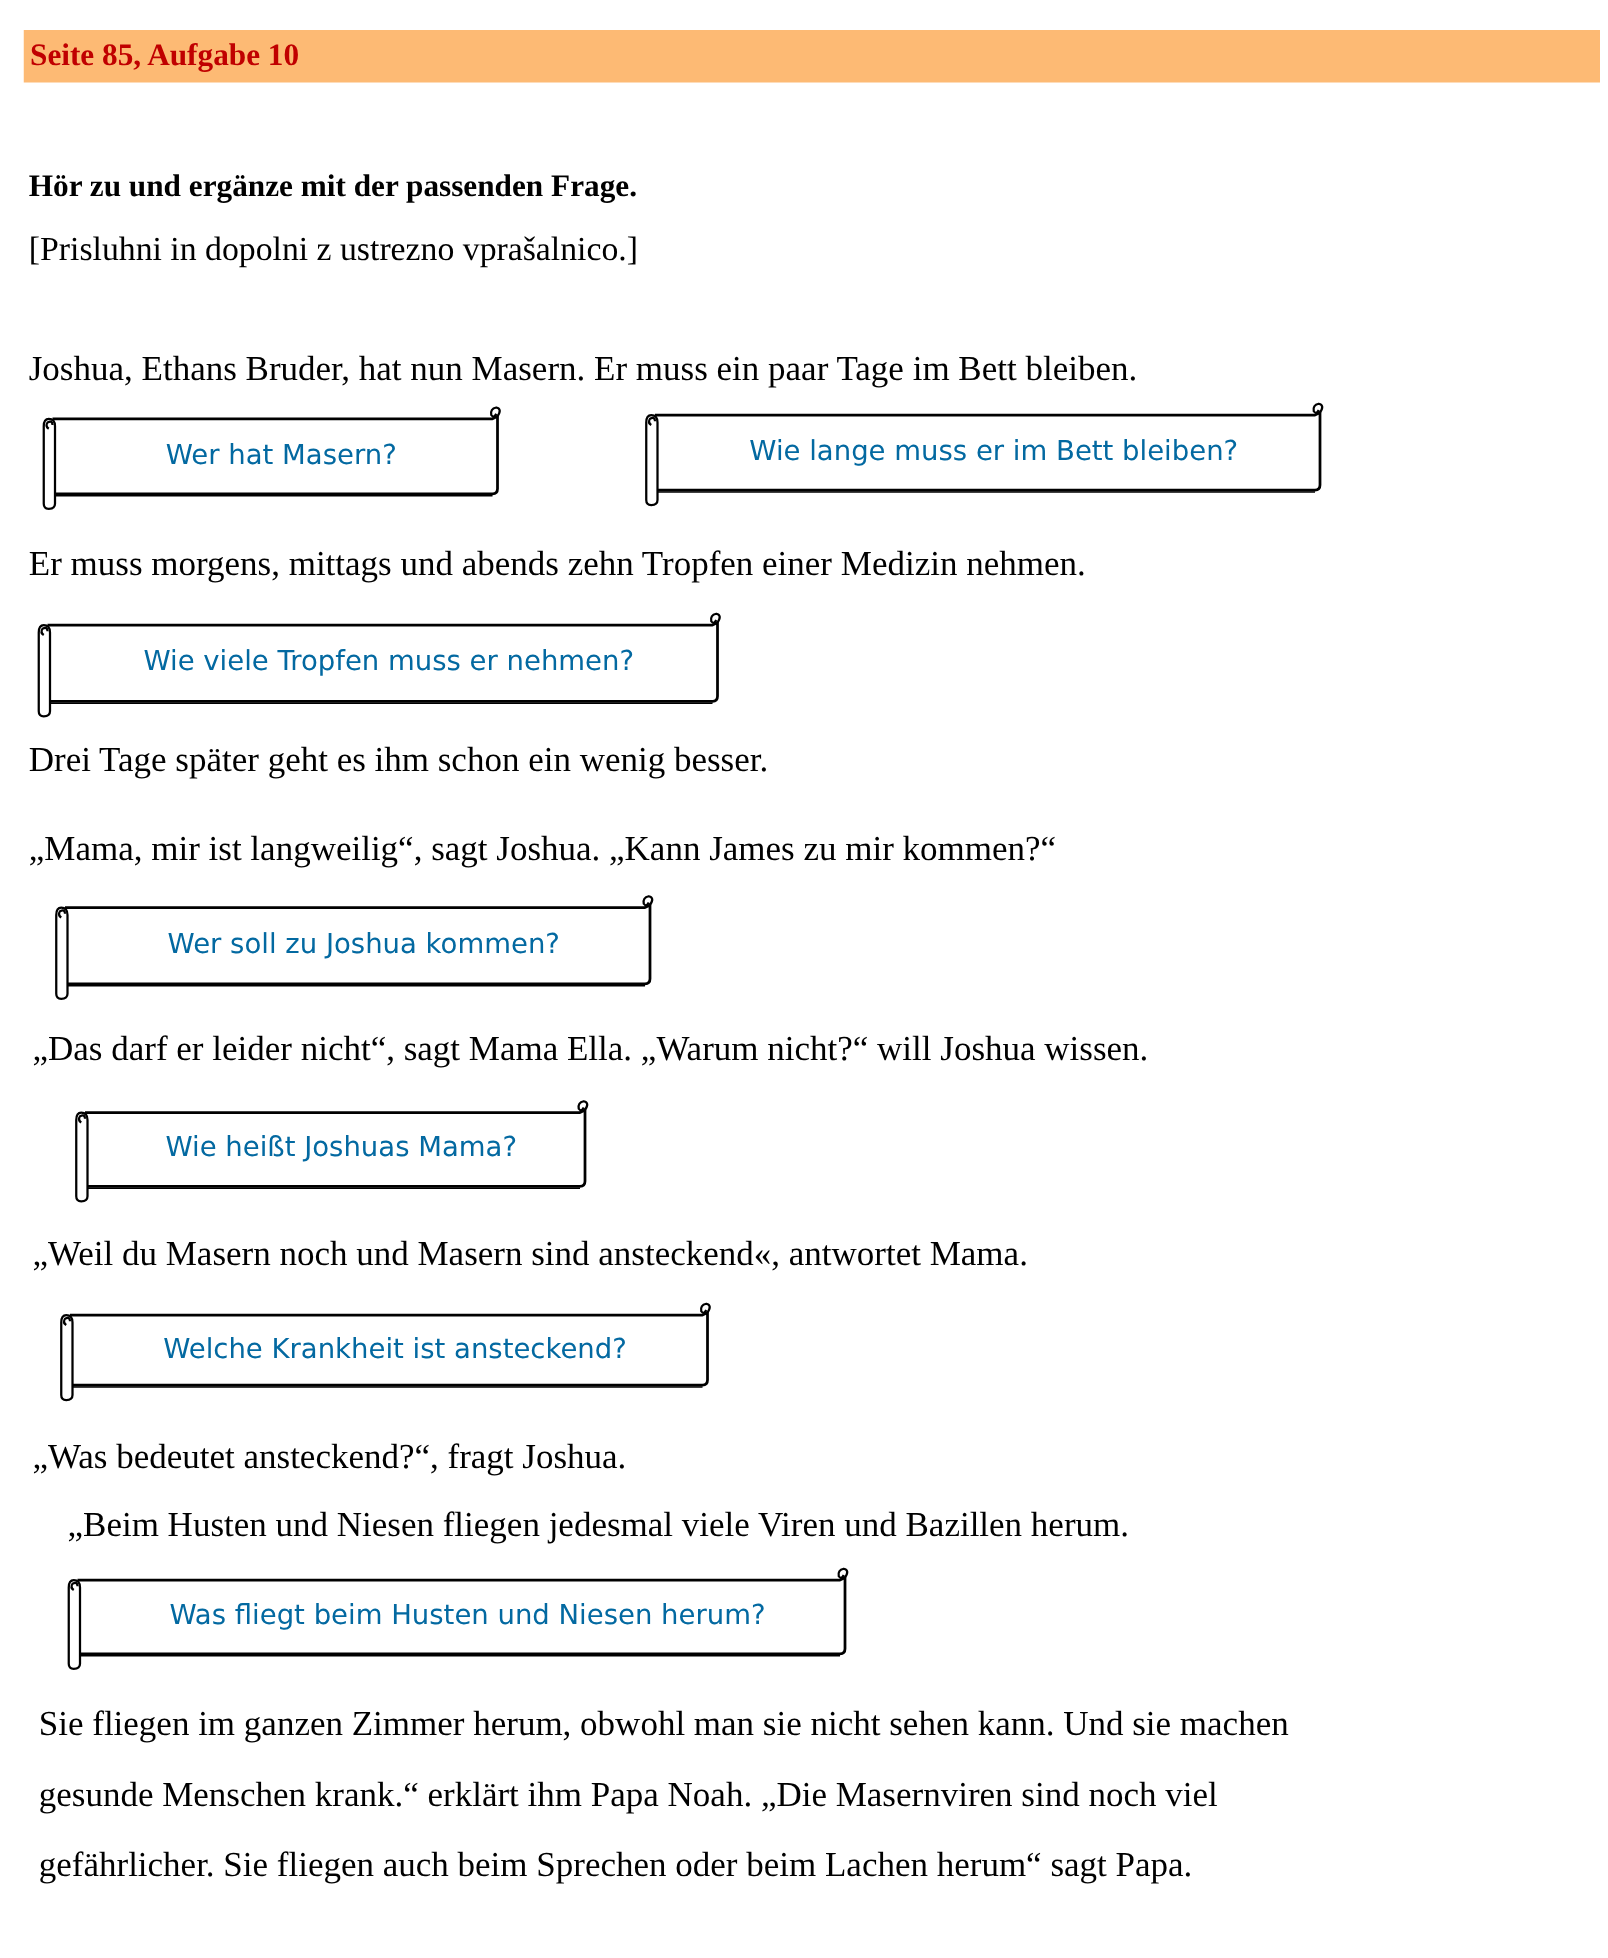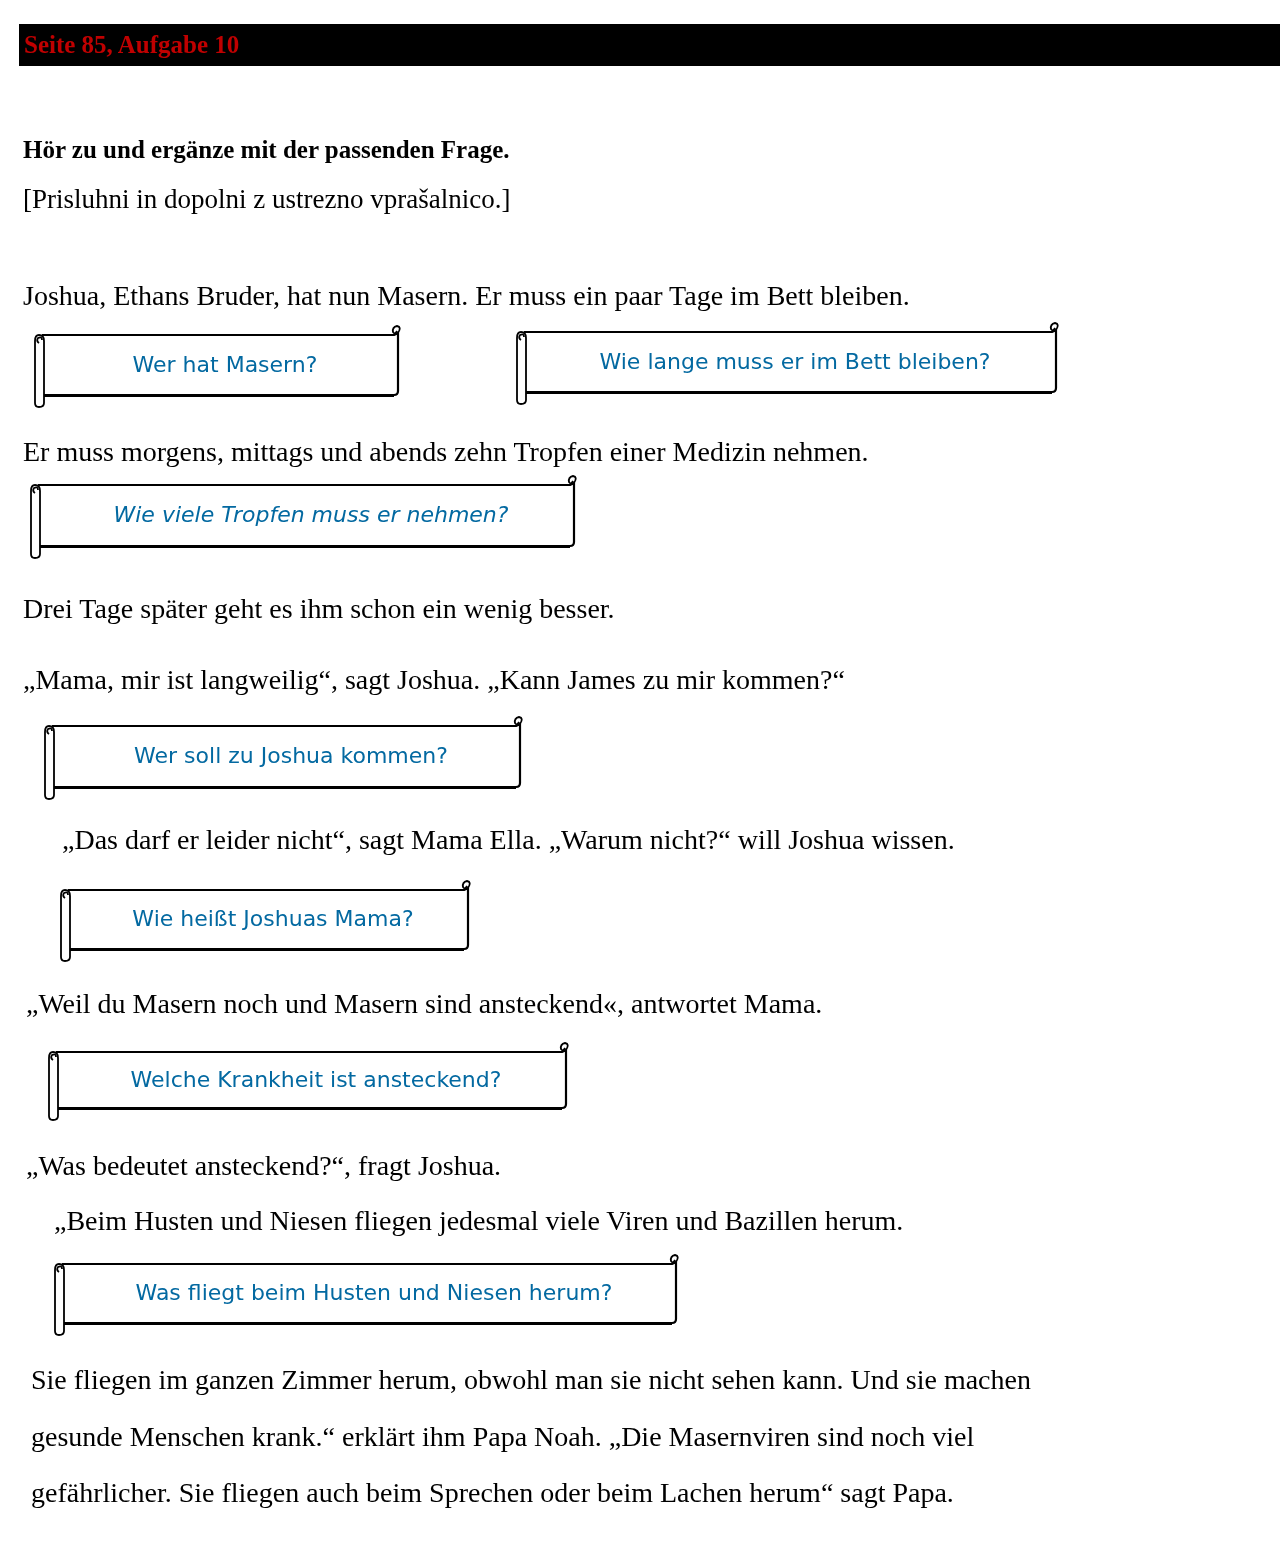--- a/index.html
+++ b/index.html
@@ -2,21 +2,21 @@
 <html><head>
   <meta charset="utf-8">
   <style>
     html, body { margin: 0; padding: 0; background: #ffffff; }
     body {
       width: 1286px; height: 1566px; position: relative; overflow: hidden;
       font-family: "Liberation Serif", serif; color: #000;
     }
     .header-bar {
       position: absolute; left: 19px; top: 24px; width: 1261px; height: 42px;
-      background: #000000;
+      background: #fdba74;
     }
     .header-title {
       position: absolute; left: 5px; top: 7px;
       font-family: "Liberation Serif", serif; font-weight: bold;
       font-size: 25px; color: #c00000; white-space: nowrap;
     }
     .txt {
       position: absolute; white-space: nowrap;
       font-family: "Liberation Serif", serif; font-size: 28px; line-height: 32px;
     }
@@ -59,21 +59,21 @@
       <path d="M 3 16 Q 3 10 7 10 Q 12 10 12 16 L 12 78 Q 12 82 7 82 Q 3 82 3 78 Z" fill="#ffffff" stroke="#000" stroke-width="1.8" stroke-linejoin="round"></path>
       <path d="M 7 18 Q 4 16 6 13 Q 10 11 10 15" fill="none" stroke="#000" stroke-width="1.8" stroke-linejoin="round"></path>
       <path d="M 542 8 Q 546 2 541 1 Q 536 2 537 7 Q 539 10 541 6" fill="none" stroke="#000" stroke-width="1.8" stroke-linejoin="round"></path>
       <line x1="12" y1="71.5" x2="538" y2="71.5" stroke="#000" stroke-width="1.2"></line>
     </svg>
   <div class="scroll-label">Wie lange muss er im Bett bleiben?</div>
 </div>
 
 <div class="txt" style="left:23px; top:436px;">Er muss morgens, mittags und abends zehn Tropfen einer Medizin nehmen.</div>
 
-<div class="scroll" style="left:28px; top:475px; width:550px; height:83px;font-style:italic;">
+<div class="scroll" style="left:28px; top:490px; width:550px; height:83px;">
   <svg class="scroll-svg" width="550" height="83" viewBox="0 0 550 83">
       <path d="M 10 10 L 542 10 L 546 8 L 546 67 Q 546 71 542 71 L 10 71" fill="none" stroke="#000" stroke-width="2.2" stroke-linejoin="round"></path>
       <path d="M 3 16 Q 3 10 7 10 Q 12 10 12 16 L 12 79 Q 12 83 7 83 Q 3 83 3 79 Z" fill="#ffffff" stroke="#000" stroke-width="1.8" stroke-linejoin="round"></path>
       <path d="M 7 18 Q 4 16 6 13 Q 10 11 10 15" fill="none" stroke="#000" stroke-width="1.8" stroke-linejoin="round"></path>
       <path d="M 546 8 Q 550 2 545 1 Q 540 2 541 7 Q 543 10 545 6" fill="none" stroke="#000" stroke-width="1.8" stroke-linejoin="round"></path>
       <line x1="12" y1="72.5" x2="542" y2="72.5" stroke="#000" stroke-width="1.2"></line>
     </svg>
   <div class="scroll-label">Wie viele Tropfen muss er nehmen?</div>
 </div>
 
@@ -85,21 +85,21 @@
   <svg class="scroll-svg" width="482" height="83" viewBox="0 0 482 83">
       <path d="M 10 10 L 474 10 L 478 8 L 478 67 Q 478 71 474 71 L 10 71" fill="none" stroke="#000" stroke-width="2.2" stroke-linejoin="round"></path>
       <path d="M 3 16 Q 3 10 7 10 Q 12 10 12 16 L 12 79 Q 12 83 7 83 Q 3 83 3 79 Z" fill="#ffffff" stroke="#000" stroke-width="1.8" stroke-linejoin="round"></path>
       <path d="M 7 18 Q 4 16 6 13 Q 10 11 10 15" fill="none" stroke="#000" stroke-width="1.8" stroke-linejoin="round"></path>
       <path d="M 478 8 Q 482 2 477 1 Q 472 2 473 7 Q 475 10 477 6" fill="none" stroke="#000" stroke-width="1.8" stroke-linejoin="round"></path>
       <line x1="12" y1="72.5" x2="474" y2="72.5" stroke="#000" stroke-width="1.2"></line>
     </svg>
   <div class="scroll-label">Wer soll zu Joshua kommen?</div>
 </div>
 
-<div class="txt" style="left:26px; top:824px;margin-left:36px;">„Das darf er leider nicht“, sagt Mama Ella. „Warum nicht?“ will Joshua   wissen.</div>
+<div class="txt" style="left:26px; top:824px;">„Das darf er leider nicht“, sagt Mama Ella. „Warum nicht?“ will Joshua   wissen.</div>
 
 <div class="scroll" style="left:58px; top:880px; width:414px; height:81px;">
   <svg class="scroll-svg" width="414" height="81" viewBox="0 0 414 81">
       <path d="M 10 10 L 406 10 L 410 8 L 410 65 Q 410 69 406 69 L 10 69" fill="none" stroke="#000" stroke-width="2.2" stroke-linejoin="round"></path>
       <path d="M 3 16 Q 3 10 7 10 Q 12 10 12 16 L 12 77 Q 12 81 7 81 Q 3 81 3 77 Z" fill="#ffffff" stroke="#000" stroke-width="1.8" stroke-linejoin="round"></path>
       <path d="M 7 18 Q 4 16 6 13 Q 10 11 10 15" fill="none" stroke="#000" stroke-width="1.8" stroke-linejoin="round"></path>
       <path d="M 410 8 Q 414 2 409 1 Q 404 2 405 7 Q 407 10 409 6" fill="none" stroke="#000" stroke-width="1.8" stroke-linejoin="round"></path>
       <line x1="12" y1="70.5" x2="406" y2="70.5" stroke="#000" stroke-width="1.2"></line>
     </svg>
   <div class="scroll-label">Wie heißt Joshuas Mama?</div>

